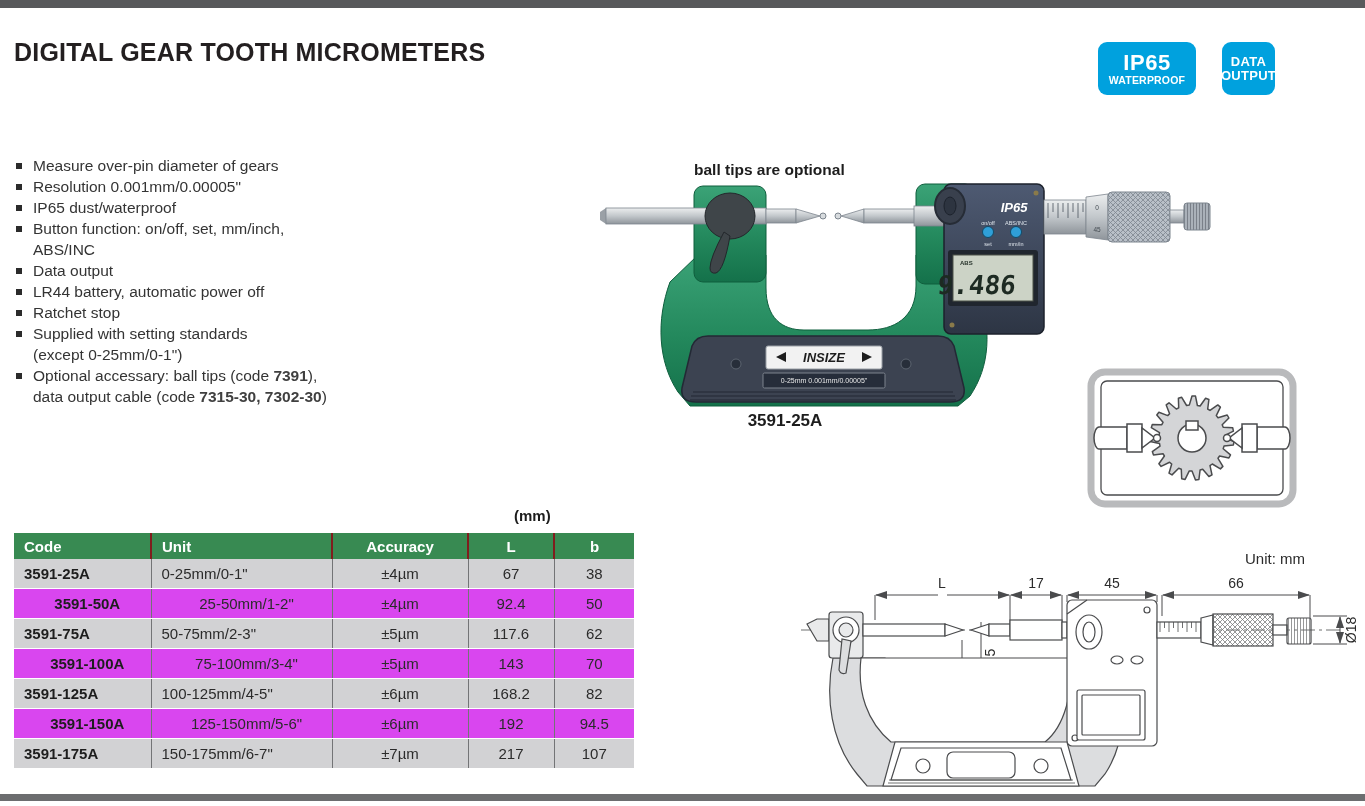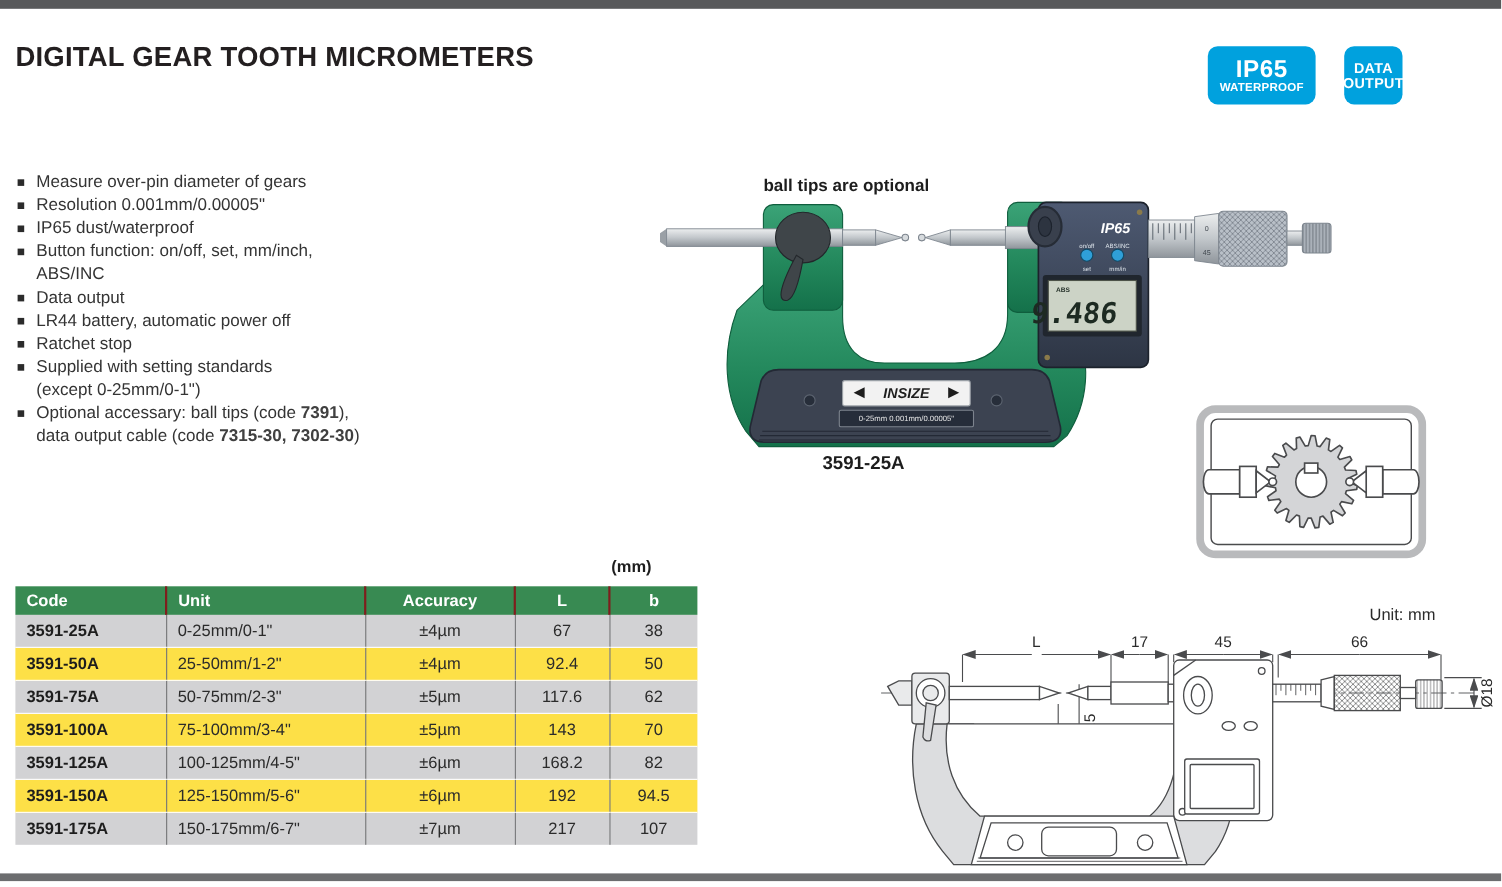--- a/index.html
+++ b/index.html
@@ -22,35 +22,35 @@
   #features li{position:relative;padding-left:19px;}
   #features .sq{position:absolute;left:2px;top:8px;width:6px;height:6px;background:#2b2b2b;display:block;}
   #features b{font-weight:bold;color:#404040;}
   
   .photo-note{position:absolute;left:694px;top:161px;font-size:15.5px;font-weight:bold;color:#1d1d1d;}
   #photo-svg{position:absolute;left:598px;top:170px;}
   .photo-caption{position:absolute;left:700px;top:411px;width:170px;text-align:center;
                  font-size:17px;font-weight:bold;color:#1d1d1d;}
   #gear-svg{position:absolute;left:1087px;top:368px;}
   
-  .mm-label{position:absolute;left:514px;top:507px;width:120px;text-align:center;font-size:15px;font-weight:bold;color:#1d1d1d;}
+  .mm-label{position:absolute;left:514px;top:507px;width:120px;text-align:left;font-size:15px;font-weight:bold;color:#1d1d1d;}
   #spec-table{position:absolute;left:14px;top:533px;width:620px;border-collapse:collapse;table-layout:fixed;
               font-size:15px;}
   #spec-table th{background:#388a52;color:#fff;font-weight:bold;height:26px;padding:0 0 0 10px;text-align:left;
                  border-right:2px solid #7f1d1d;}
   #spec-table th:nth-child(3),#spec-table th:nth-child(4),#spec-table th:nth-child(5){text-align:center;padding:0;}
   #spec-table th:last-child{border-right:none;}
   #spec-table td{height:29px;padding:0;border-right:1px solid #737476;border-bottom:1px solid #fff;
                  text-align:center;color:#2b2b2b;}
   #spec-table td:last-child{border-right:none;}
   #spec-table tr:last-child td{border-bottom:none;}
   #spec-table td.c0{font-weight:bold;text-align:left;padding-left:10px;color:#1d1d1d;}
   #spec-table td.c1{text-align:left;padding-left:10px;}
   #spec-table tr.odd td{background:#d2d2d4;}
-  #spec-table tr.even td{background:#fde047;}
+  #spec-table tr.even td{background:#d946ef;text-align:center;}
   
   #drawing-svg{position:absolute;left:795px;top:542px;}
   text{font-family:"Liberation Sans", sans-serif;}
   .lcdfont{font-family:"DejaVu Sans Mono", monospace;}
 </style>
 </head>
 <body>
 
 <div id="page">
   <div class="topbar"></div>

